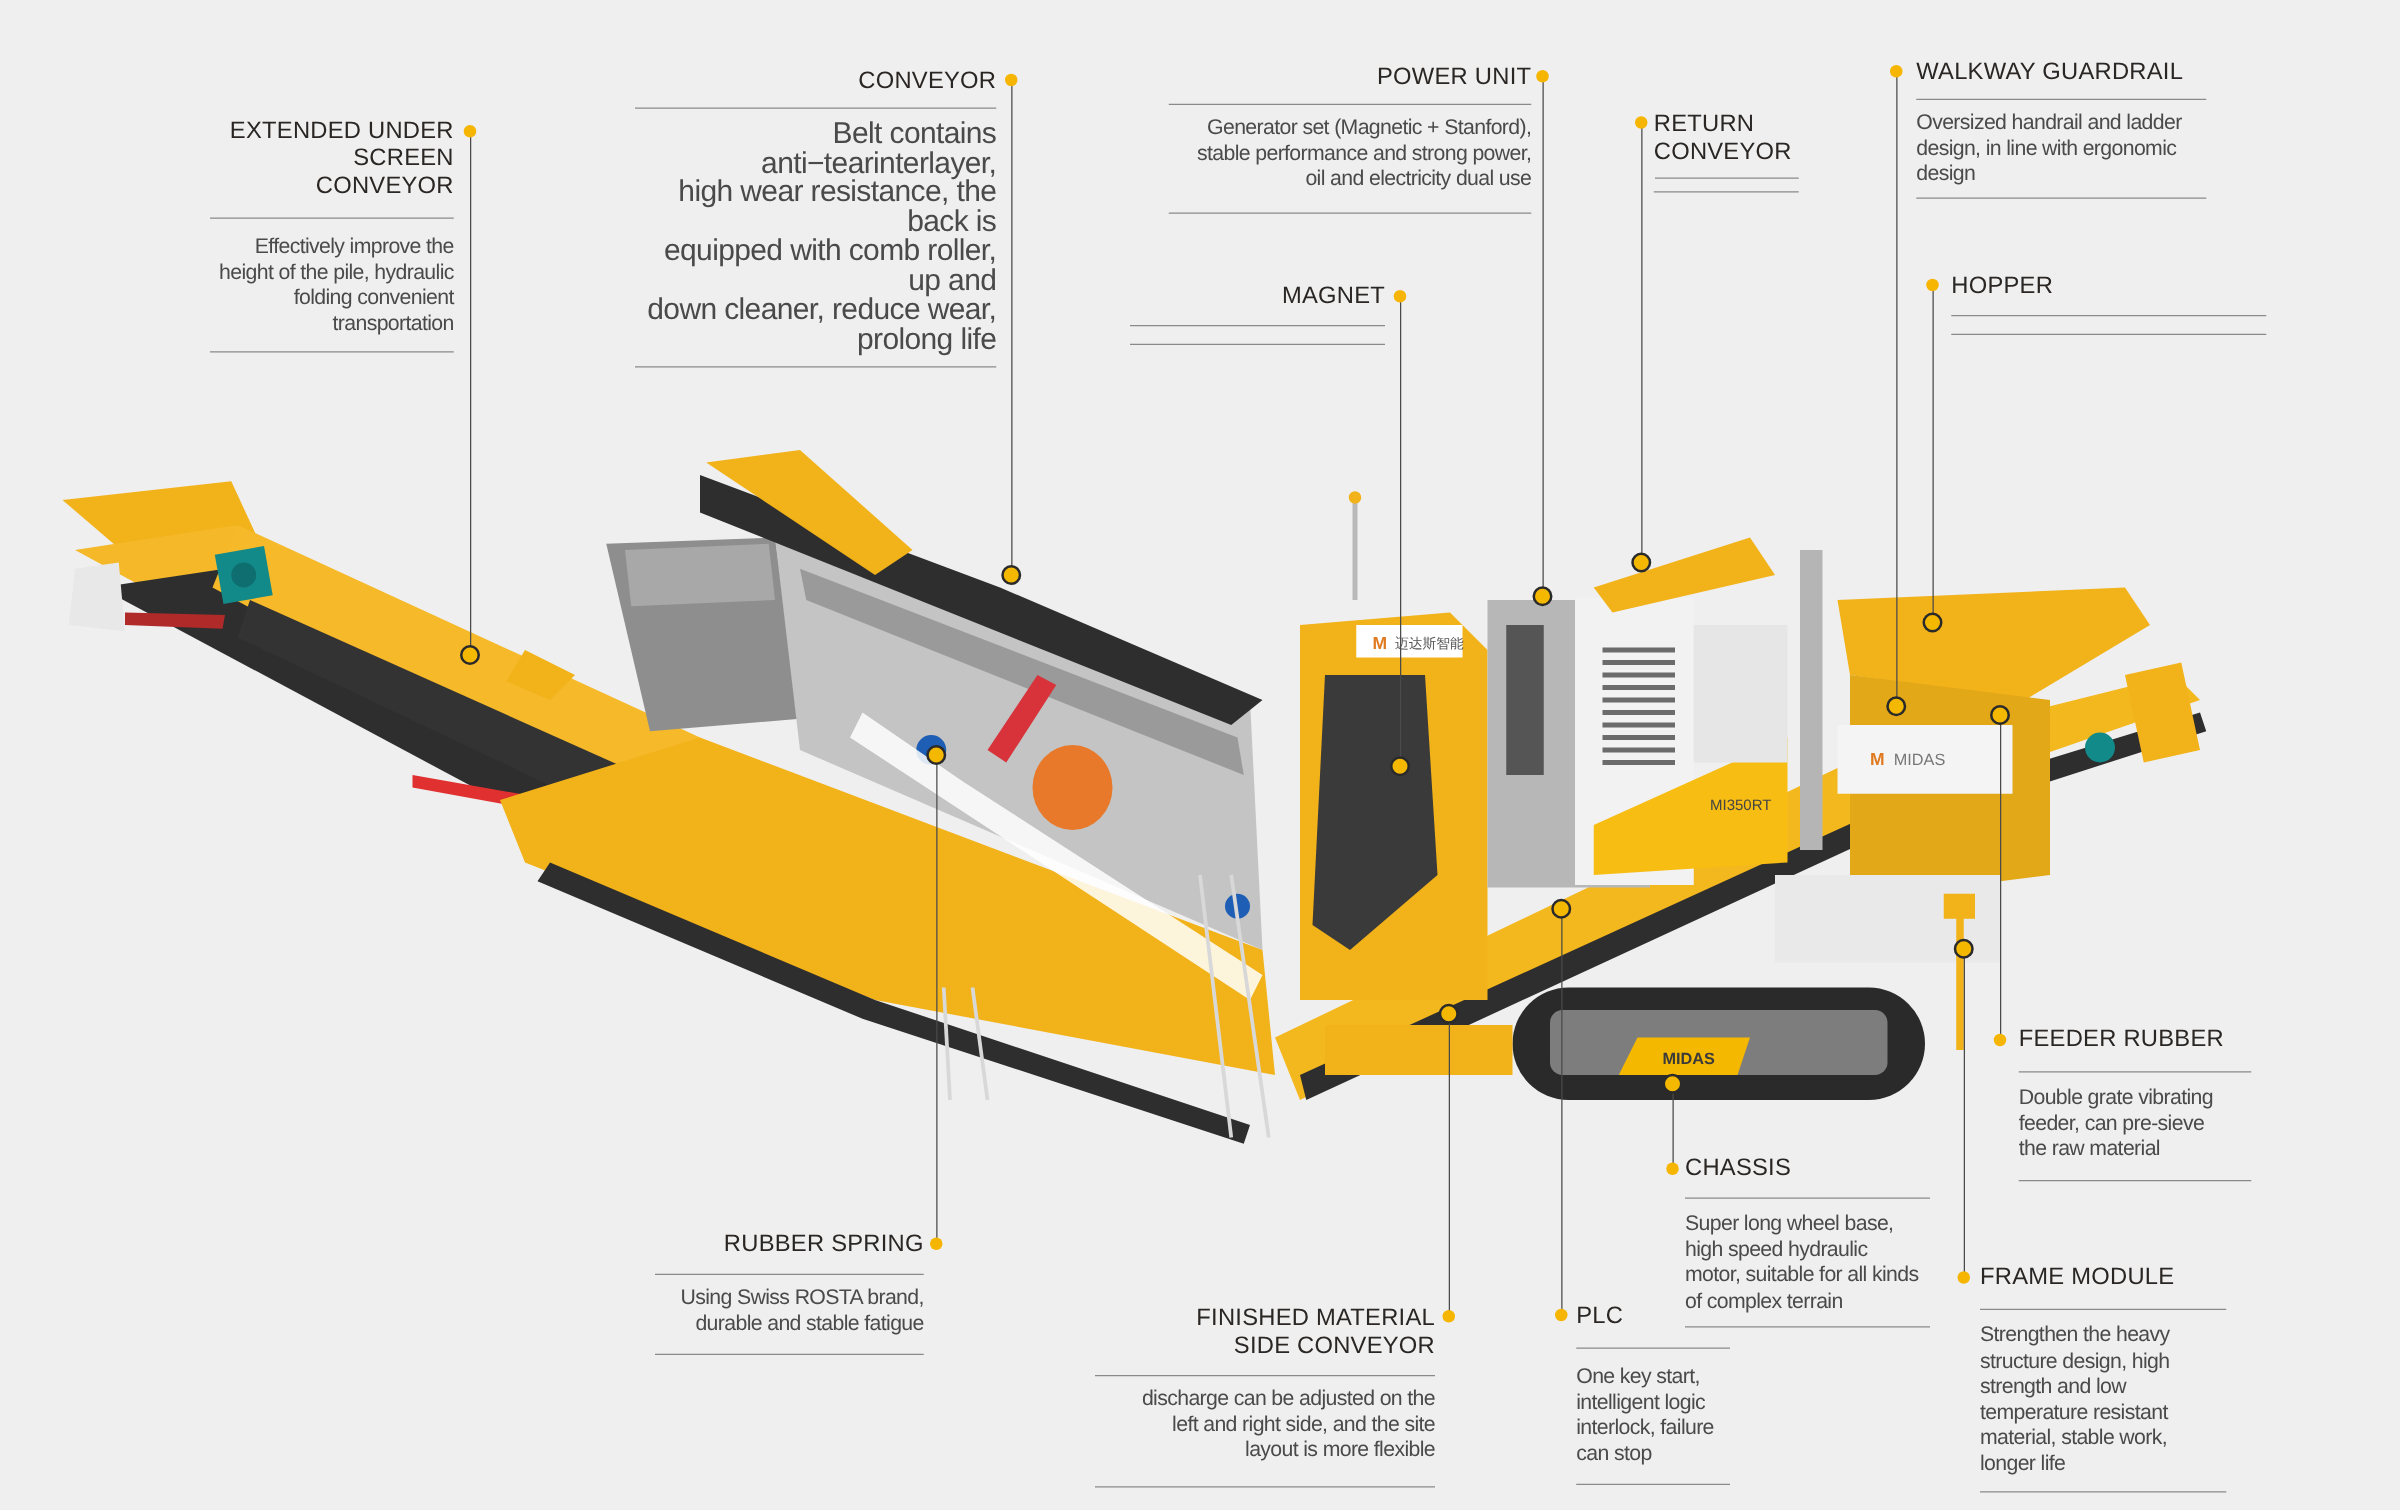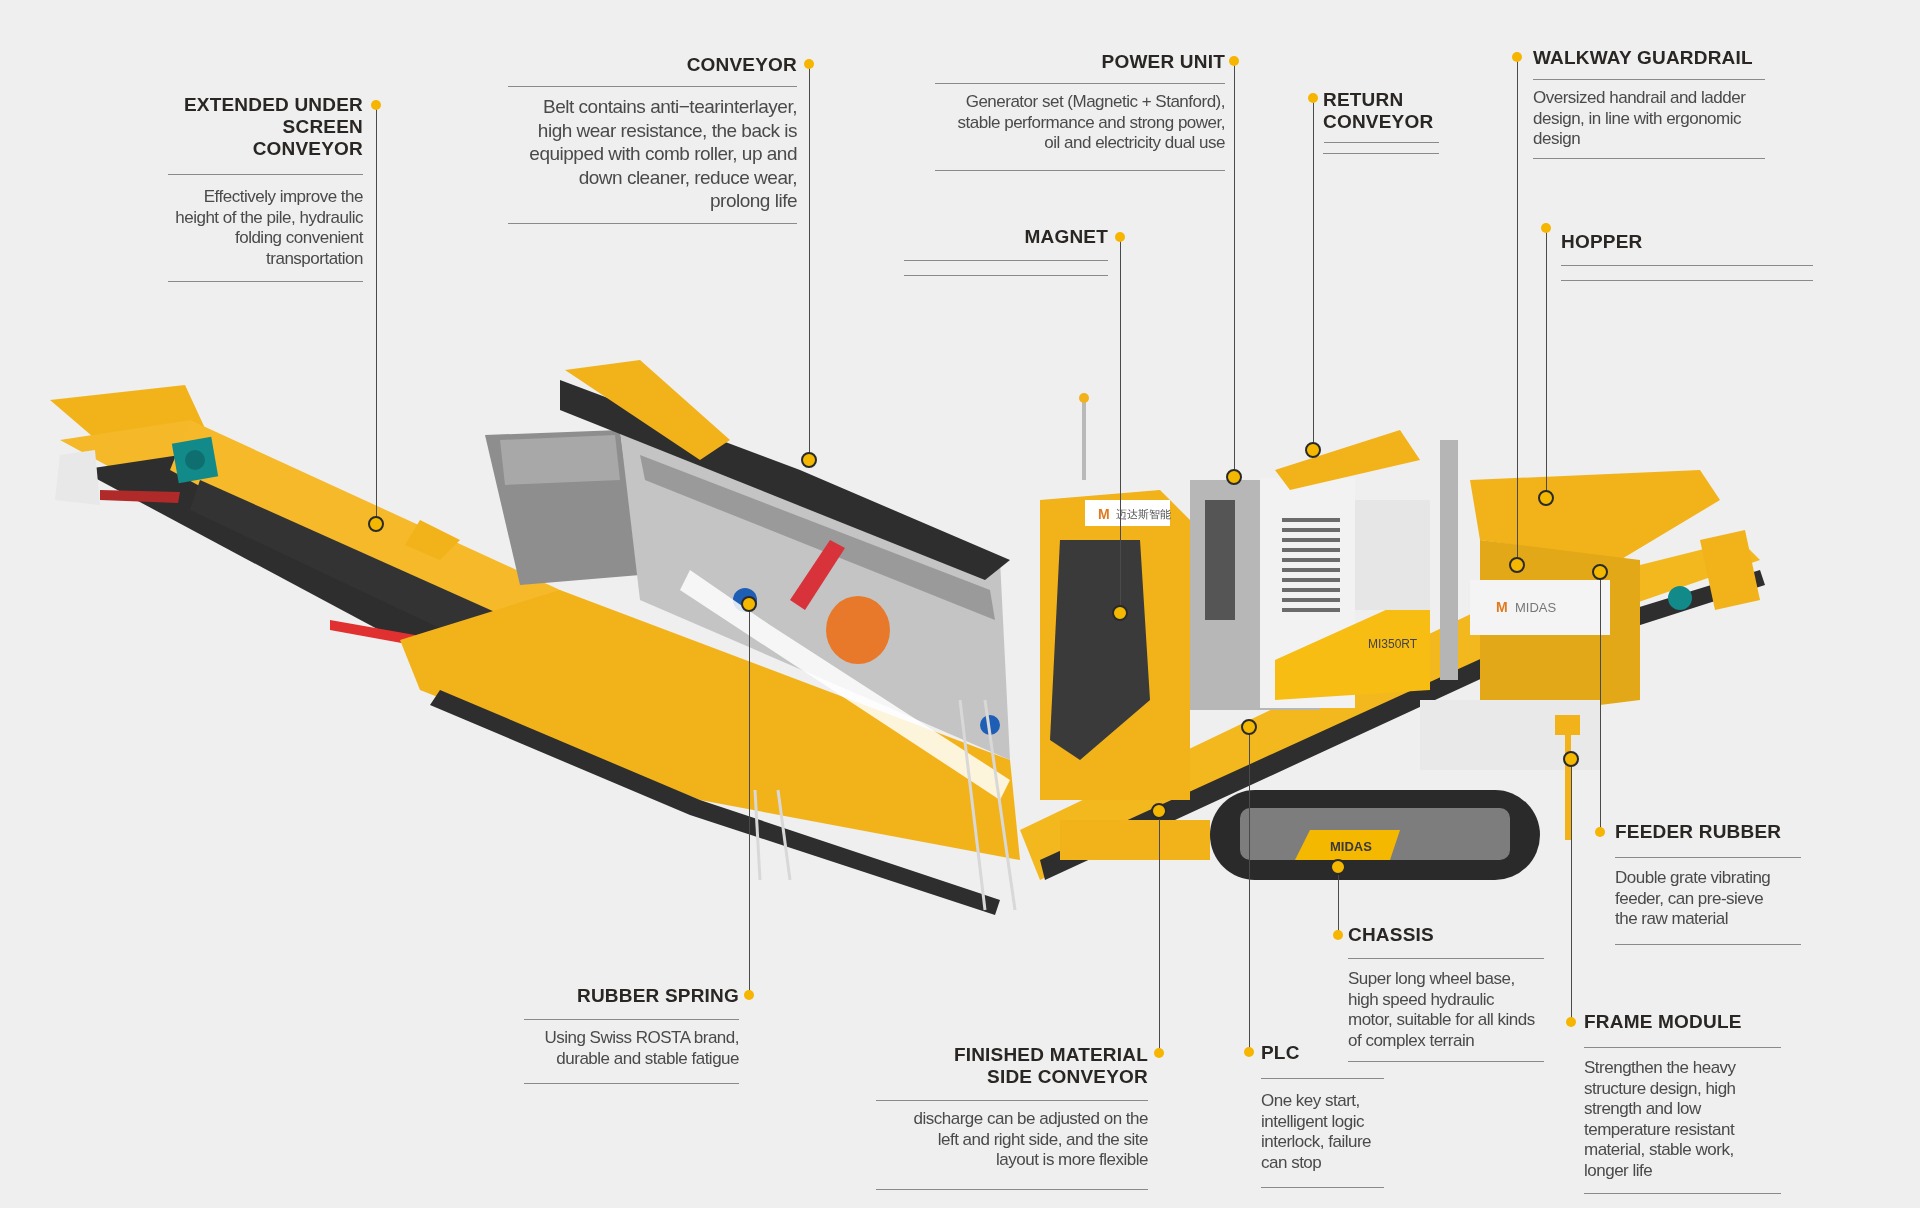--- a/index.html
+++ b/index.html
@@ -1,20 +1,20 @@
 <!DOCTYPE html>
 <html><head>
 <meta charset="utf-8">
 <style>
   html, body { margin:0; padding:0; }
   body { width:1920px; height:1208px; background:#efefef; position:relative; overflow:hidden;
          font-family:"Liberation Sans", sans-serif; color:#2b2b2b; }
   .machine { position:absolute; left:0; top:0; width:1920px; height:1208px; }
   .callout { position:absolute; }
-  .callout .title { font-weight:bold; font-size:19px; line-height:22px; color:#2a2624; letter-spacing:0.2px; white-space:pre-line; }
+  .callout .title { font-weight:normal; font-size:19px; line-height:22px; color:#2a2624; letter-spacing:0.2px; white-space:pre-line; }
   .callout .rule { height:0; border-top:1.5px solid #8a8a8a; }
   .callout .desc { font-size:17px; line-height:20.5px; color:#4a4a4a; letter-spacing:-0.5px; white-space:pre-line; }
   .right { text-align:right; }
   .left { text-align:left; }
   .dot { position:absolute; width:10px; height:10px; border-radius:50%; background:#f6b500; }
   .leader { position:absolute; width:1.3px; background:#4a4a4a; }
   .marker { position:absolute; width:16px; height:16px; border-radius:50%; background:#f5b800; border:2px solid #2a2a2a; box-sizing:border-box; }
 </style>
 </head>
 <body>
@@ -175,21 +175,21 @@
   <div class="desc">Effectively improve the
 height of the pile, hydraulic
 folding convenient
 transportation</div>
   <div class="rule" style="margin-top:12px;"></div>
 </div>
 
 <div class="callout right" style="left:508px; top:54px; width:289px;">
   <div class="title">CONVEYOR</div>
   <div class="rule" style="margin:10px 0 8px;"></div>
-  <div class="desc" style="font-size:19px; line-height:23.5px;">Belt contains anti−tearinterlayer,
+  <div class="desc" style="font-size:24px; line-height:23.5px;">Belt contains anti−tearinterlayer,
 high wear resistance, the back is
 equipped with comb roller, up and
 down cleaner, reduce wear,
 prolong life</div>
   <div class="rule" style="margin-top:10px;"></div>
 </div>
 
 <div class="callout right" style="left:935px; top:51px; width:290px;">
   <div class="title">POWER UNIT</div>
   <div class="rule" style="margin:10px 0 8px;"></div>
@@ -208,21 +208,21 @@
 
 <div class="callout left" style="left:1533px; top:47px; width:232px;">
   <div class="title">WALKWAY GUARDRAIL</div>
   <div class="rule" style="margin:10px 0 8px;"></div>
   <div class="desc">Oversized handrail and ladder
 design, in line with ergonomic
 design</div>
   <div class="rule" style="margin-top:8px;"></div>
 </div>
 
-<div class="callout left" style="left:1561px; top:231px; width:252px;">
+<div class="callout left" style="left:1561px; top:218px; width:252px;">
   <div class="title">HOPPER</div>
   <div class="rule" style="margin:12px 0 10px;"></div>
   <div class="rule" style="margin-top:14px;"></div>
 </div>
 
 <div class="callout right" style="left:904px; top:226px; width:204px;">
   <div class="title">MAGNET</div>
   <div class="rule" style="margin:12px 0 8px;"></div>
   <div class="rule" style="margin-top:14px;"></div>
 </div>

